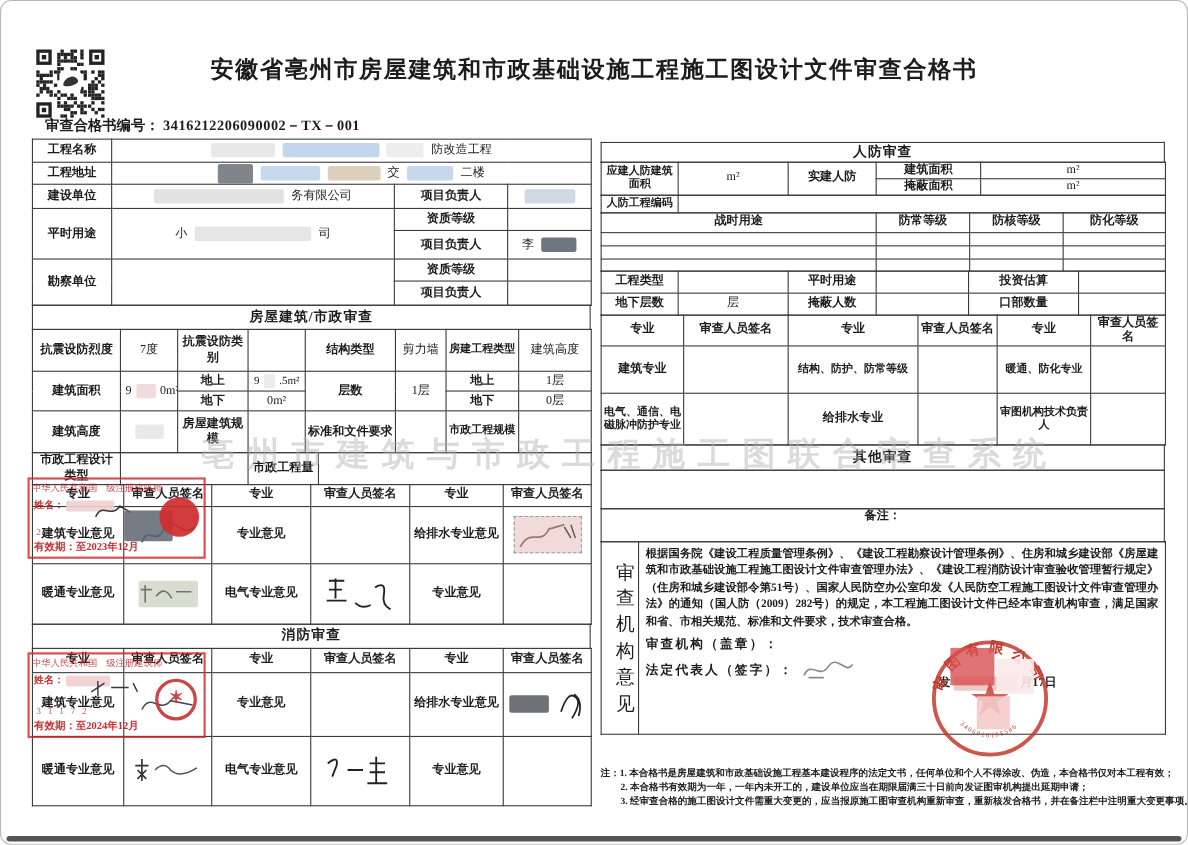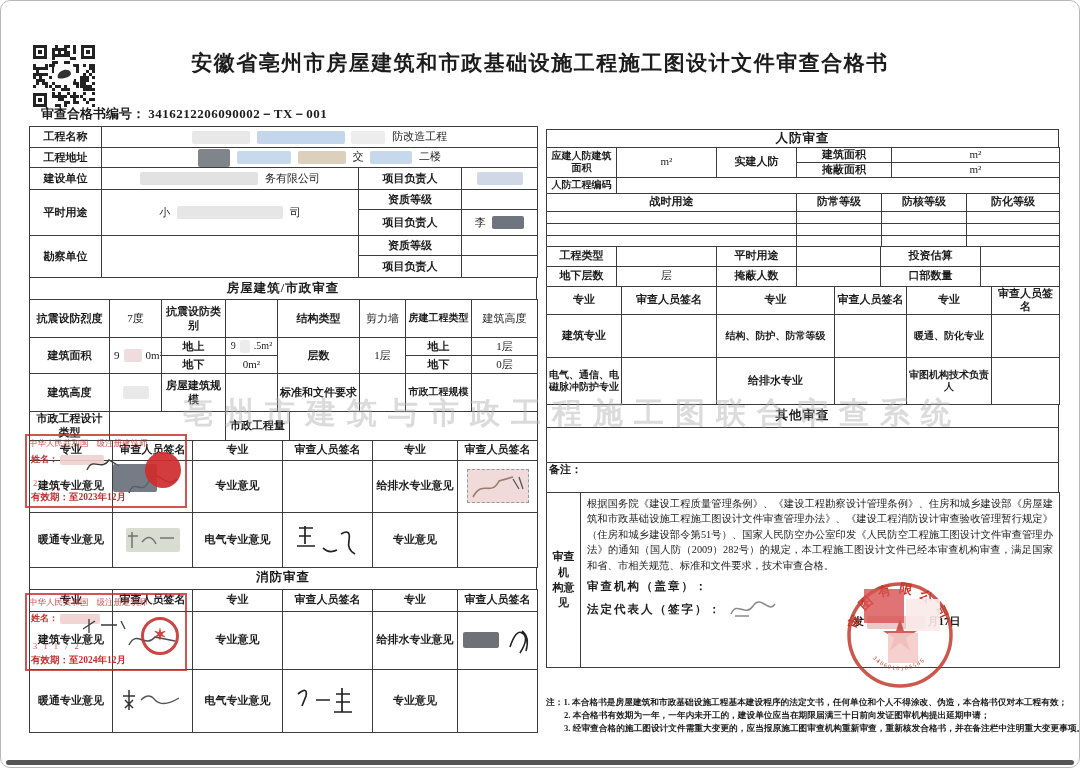--- a/index.html
+++ b/index.html
@@ -55,25 +55,25 @@
   .st-blob{position:absolute;right:4px;top:16px;width:36px;height:36px;border-radius:50%;background:#cf2b2b;opacity:.92;}
   .st-ring{position:absolute;right:6px;top:22px;width:32px;height:32px;border-radius:50%;border:3px solid #c83232;
            color:#c83232;font-size:16px;line-height:30px;text-align:center;font-weight:700;opacity:.9;}
   .st-dark{position:absolute;left:86px;top:28px;width:44px;height:28px;background:#5d6570;opacity:.85;border-radius:2px;}
 
   
   .seal{position:absolute;left:843px;top:578px;width:112px;height:112px;z-index:5;}
 
   
   .orgcell{position:relative;text-align:left;vertical-align:top;}
-  .stmt{font-size:10.3px;font-weight:400;text-align:justify;line-height:1.5;padding:3px 4px 0 4px;}
+  .stmt{font-size:10.3px;font-weight:700;text-align:justify;line-height:1.5;padding:3px 4px 0 4px;}
   .sealline{font-size:11.5px;font-weight:700;letter-spacing:2px;padding:6px 0 0 4px;}
   .repline{font-size:11.5px;font-weight:700;letter-spacing:2px;padding:4px 0 0 4px;}
   .dateline{position:absolute;left:272px;top:122px;font-size:11px;font-weight:700;white-space:nowrap;}
-  .vlabel{font-weight:700;font-size:11px;line-height:1.4;padding:0 1px;}
+  .vlabel{font-weight:400;font-size:17px;line-height:1.4;padding:0 1px;text-align:right;}
 
   
   .notes{position:absolute;left:545px;top:695px;width:530px;font-size:8.7px;font-weight:600;
          line-height:13px;white-space:nowrap;color:#222;}
   .notes .nind{padding-left:18px;}
 
   .sig{vertical-align:middle;}
   .sigbox-dashed{display:inline-block;border:1px dashed #9a9a9a;background:#f1dada;padding:1px;}
 </style>
 </head>
@@ -655,21 +655,21 @@
           <tr style="height:35px">
             <td></td>
           </tr>
     </tbody>
       </table>
 
 
     <table class="stk">
       <tbody>
           <tr style="height:30px">
-        <td style="text-align:left;vertical-align:top" class="lb">备注：</td>
+        <td style="text-align:center;vertical-align:top" class="lb">备注：</td>
       </tr>
     </tbody>
       </table>
 
     <table class="stk">
       <colgroup>
           <col style="width:34px">
           <col style="width:479px">
         </colgroup>
       <tbody>

